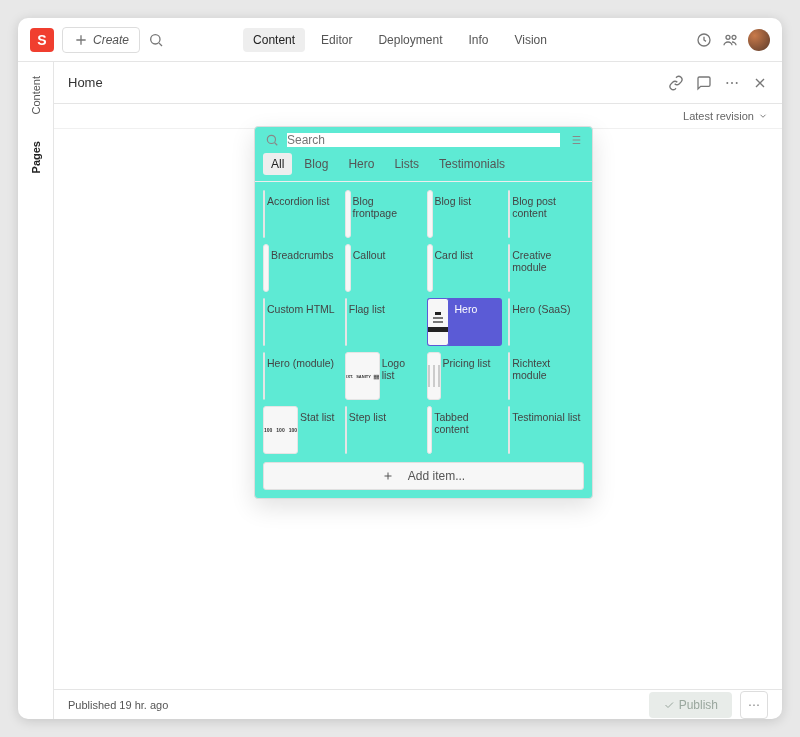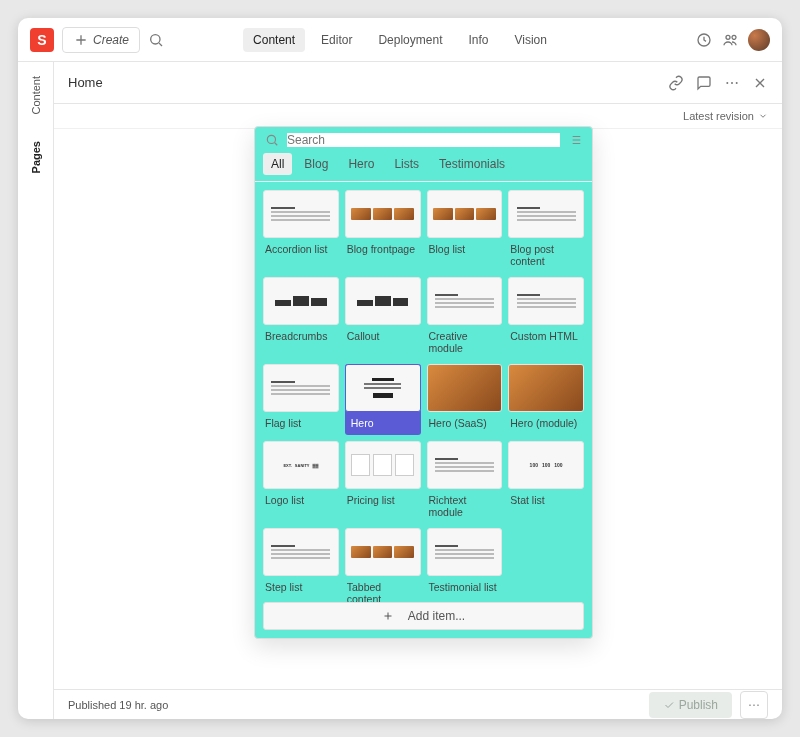--- a/index.html
+++ b/index.html
@@ -34,21 +34,21 @@
 .more-btn { margin-left:8px; border:1px solid #ddd; border-radius:4px; width:28px; height:28px; display:flex; align-items:center; justify-content:center; color:#888; font-size:12px; cursor:pointer; }
 
 .picker { position:absolute; left:200px; top:108px; width:339px; background:#5eead4; border:1px solid #ddd; border-radius:4px; box-shadow:0 8px 24px rgba(0,0,0,.12); display:flex; flex-direction:column;margin-left:36px; }
 .picker-search { display:flex; align-items:center; padding:6px 10px; gap:8px; }
 .picker-search input { flex:1; border:none; outline:none; font-size:12px; color:#555; }
 .grid-ic { width:14px; height:14px; color:#888; }
 .picker-tabs { display:flex; gap:4px; padding:0 8px 6px; font-size:12px; border-bottom:1px solid #eee; }
 .picker-tab { padding:4px 8px; border-radius:3px; color:#555; cursor:pointer; }
 .picker-tab.active { background:#eee; color:#222; }
 .picker-grid { display:grid; grid-template-columns:repeat(4,1fr); gap:6px; padding:8px; max-height:420px; overflow-y:auto; }
-.card { display:flex; flex-direction:column; cursor:pointer; border-radius:3px; }
+.card { display:flex; flex-direction:row; cursor:pointer; border-radius:3px; }
 .thumb { height:48px; background:#f7f7f7; border:1px solid #e5e5e5; border-radius:3px; overflow:hidden; position:relative; display:flex; align-items:center; justify-content:center; }
 .card-label { font-size:10.5px; color:#444; padding:5px 2px 4px; }
 .card.selected .thumb { border:1px solid #5b5bd6; }
 .card.selected { background:#5b5bd6; }
 .card.selected .card-label { color:#fff; padding:5px 6px 6px; }
 .add-row { margin:0 8px 8px; border:1px solid #e0e0e0; background:#f7f7f7; border-radius:3px; font-size:12px; color:#555; display:flex; align-items:center; justify-content:center; gap:14px; padding:6px 0; cursor:pointer; }
 
 
 .bars{display:flex;gap:2px;align-items:flex-end;width:70%;}
 .bars span{flex:1;background:#333;height:6px;}
@@ -236,20 +236,30 @@
             <div class="bars">
               <span></span>
               <span></span>
               <span></span>
             </div>
           </div>
           <div class="card-label">Callout</div>
         </div>
         <div class="card">
           <div class="thumb">
+            <div class="tiles">
+              <div></div>
+              <div></div>
+              <div></div>
+            </div>
+          </div>
+          <div class="card-label">Card list</div>
+        </div>
+        <div class="card">
+          <div class="thumb">
             <div class="lines">
               <span></span>
               <span></span>
               <span></span>
               <span></span>
             </div>
           </div>
           <div class="card-label">Creative module</div>
         </div>
         <div class="card">

